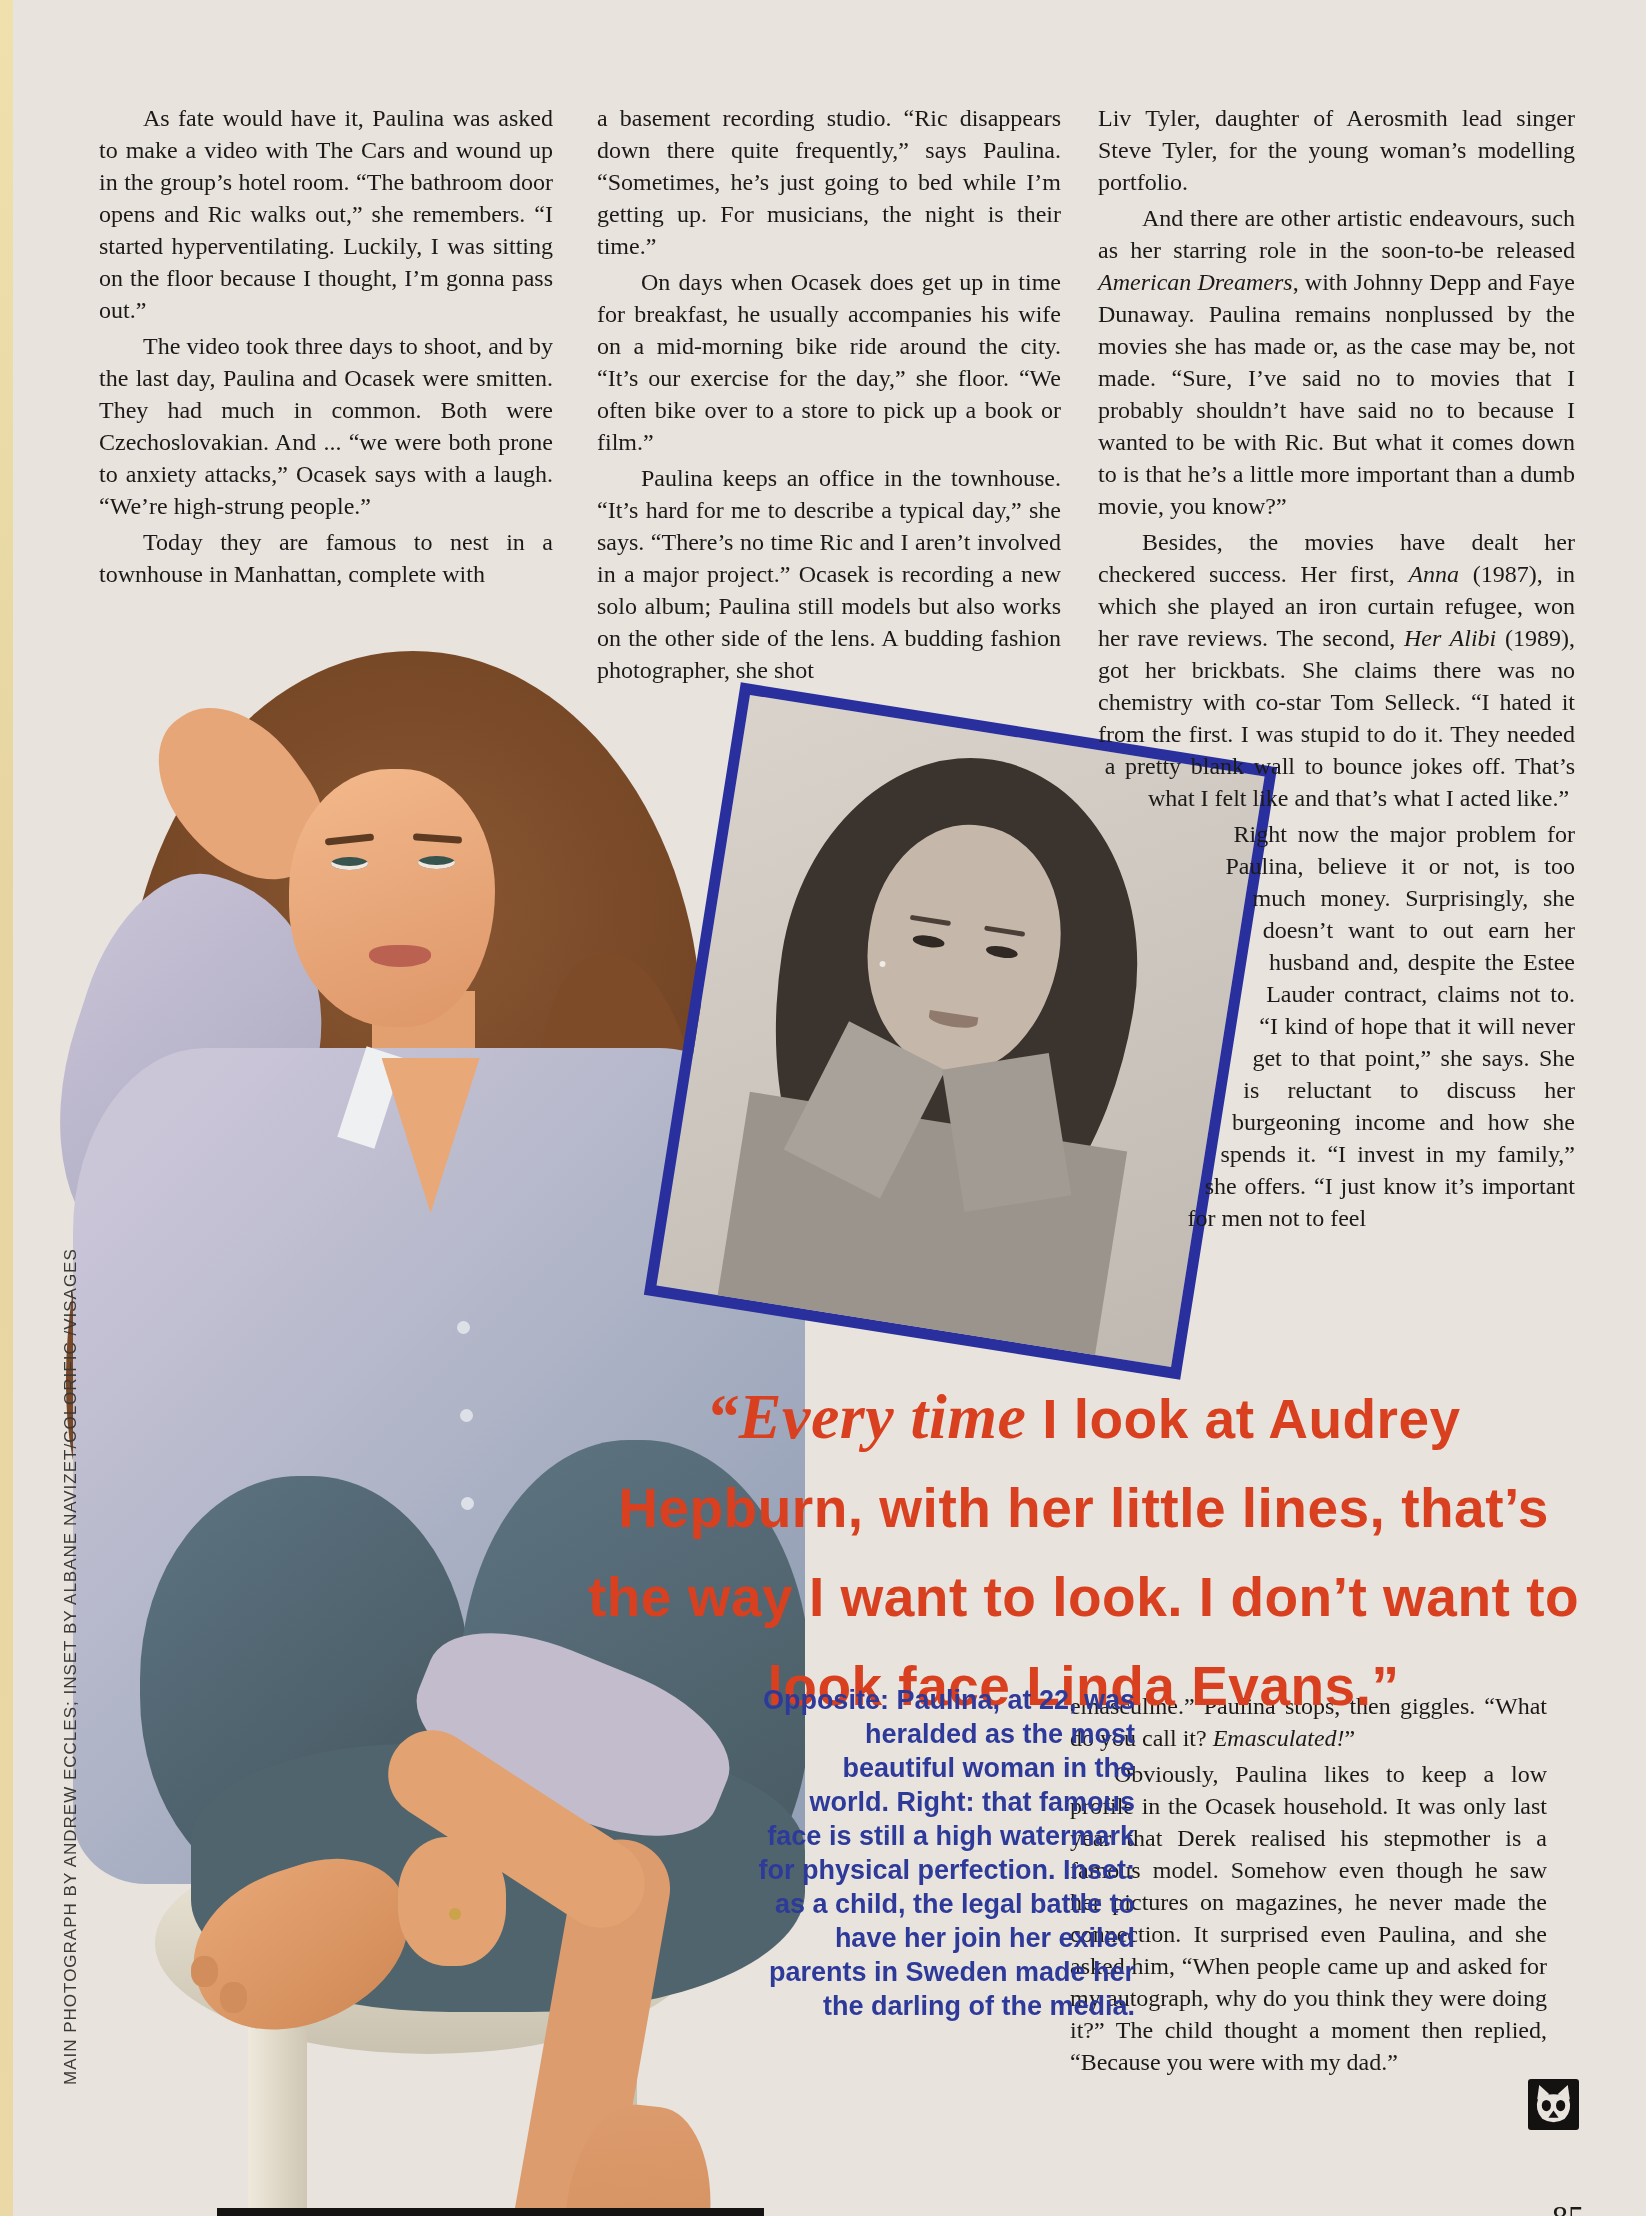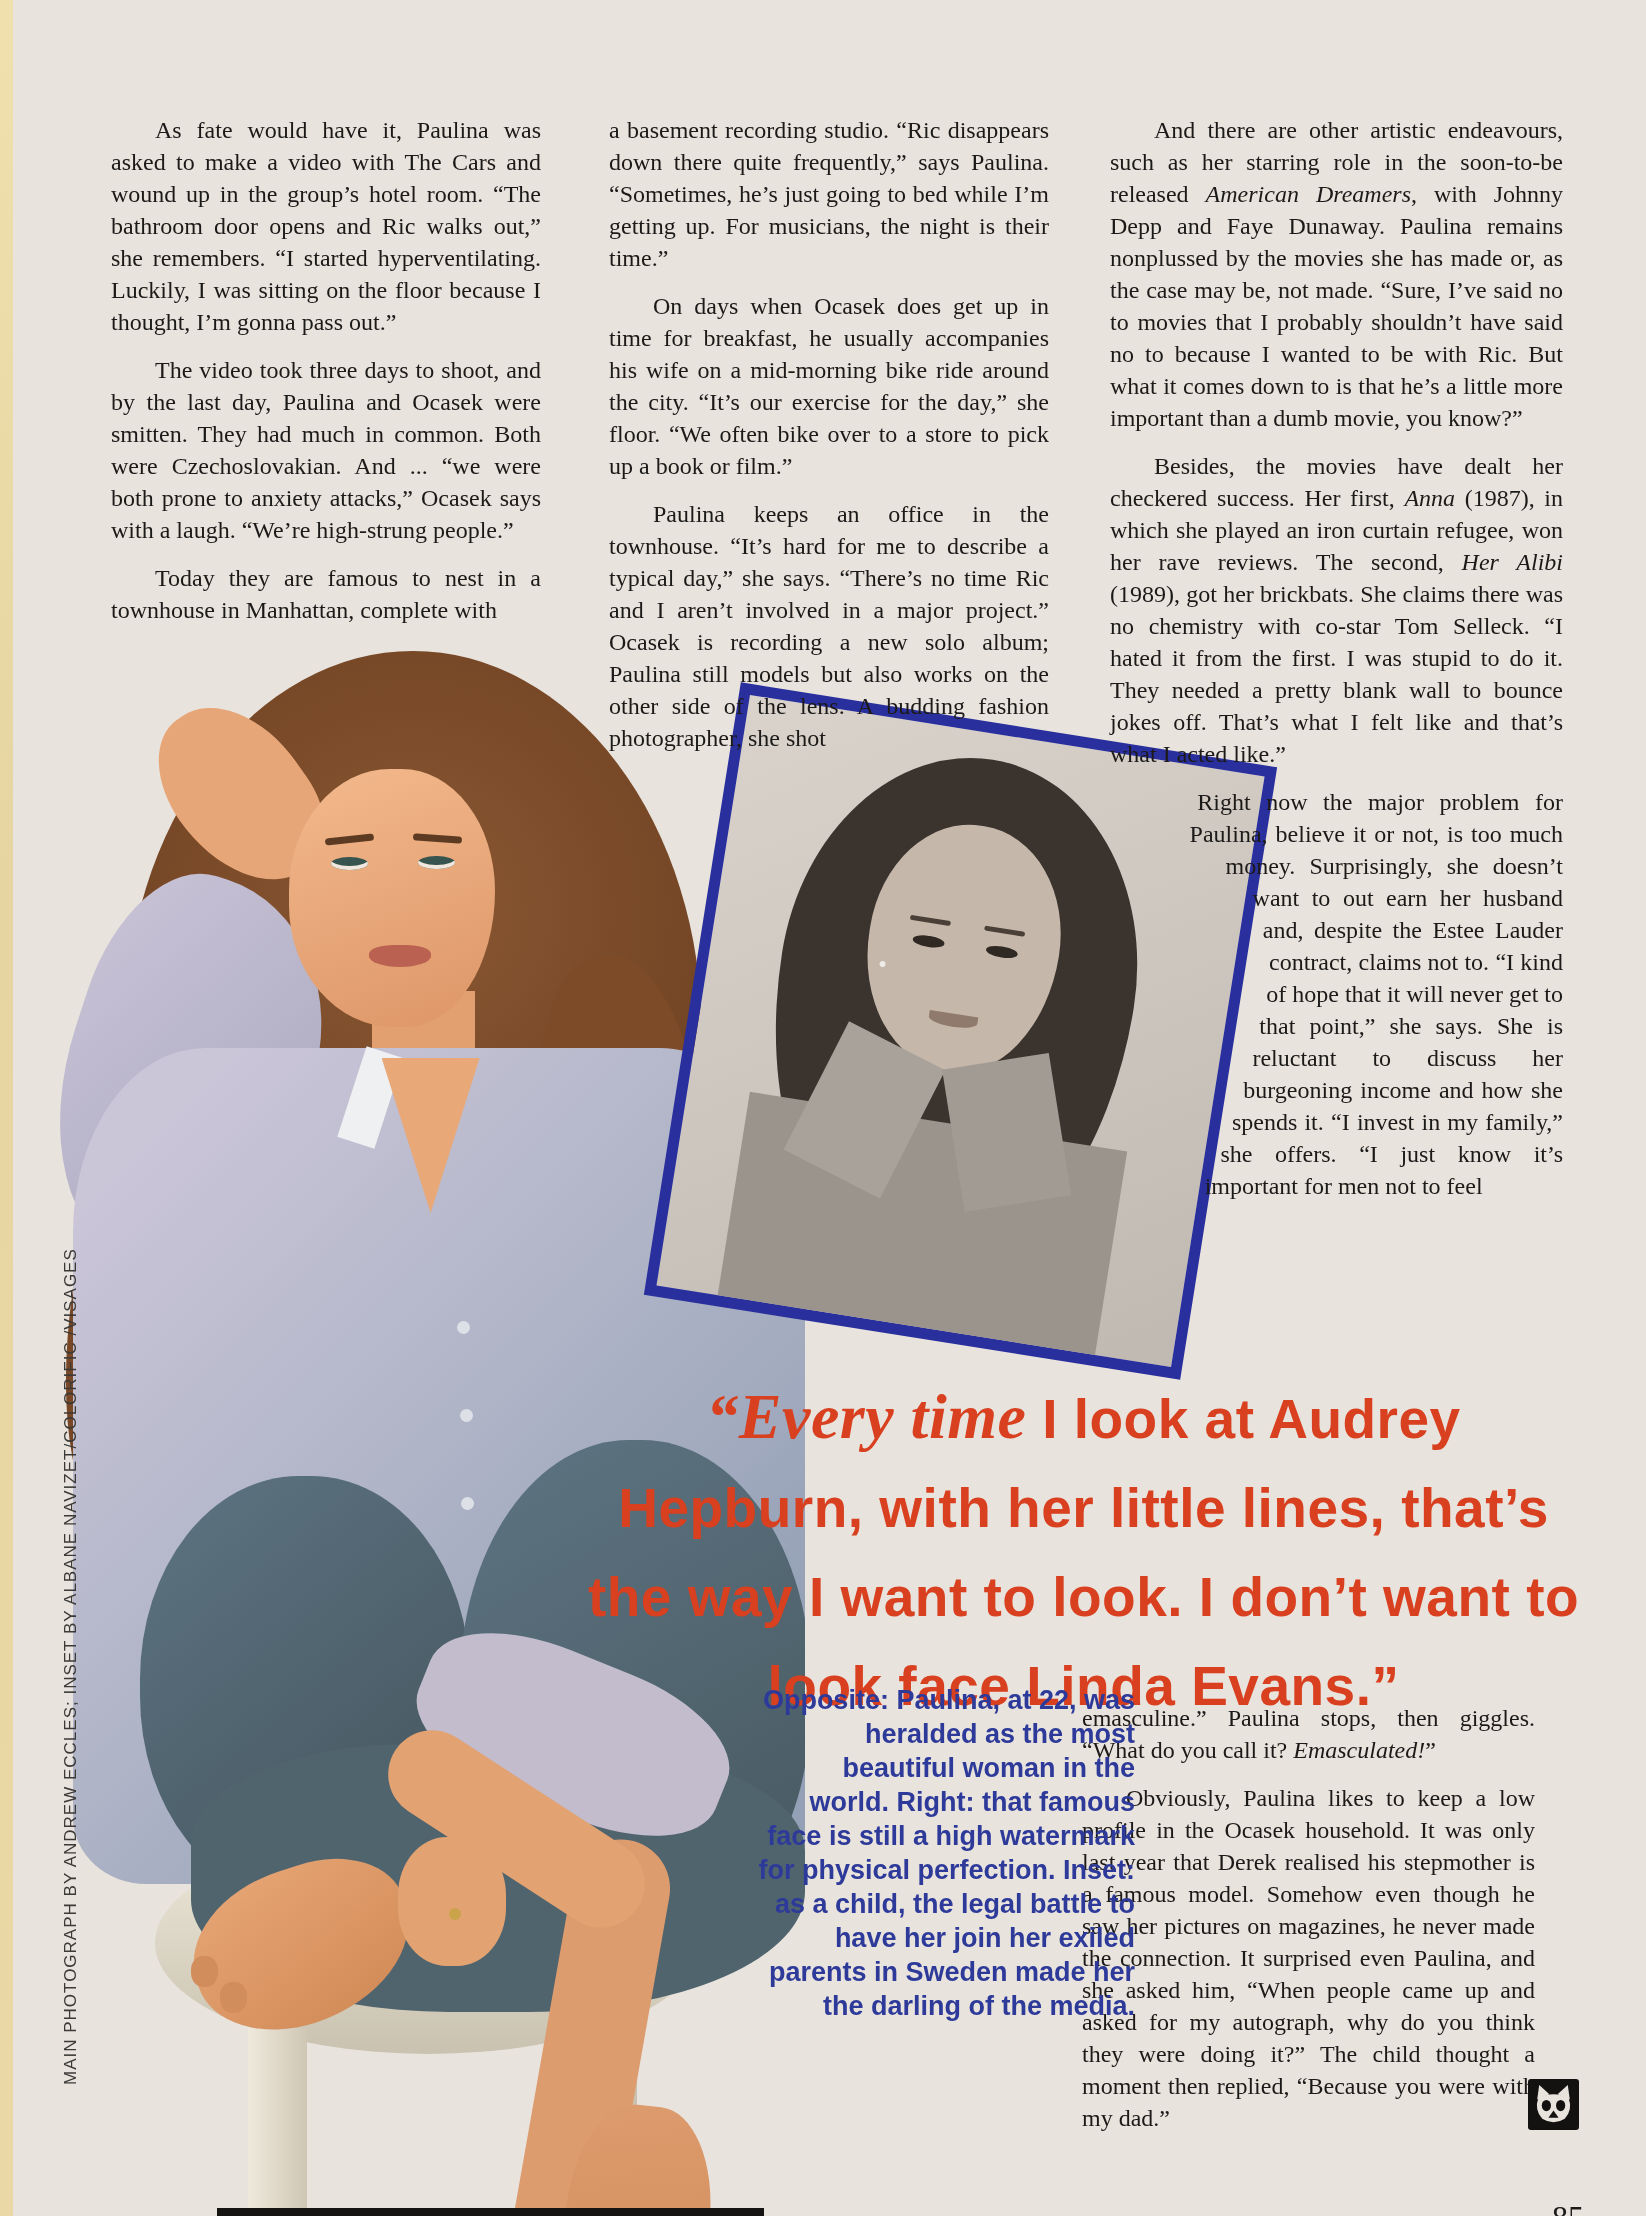--- a/index.html
+++ b/index.html
@@ -2,21 +2,21 @@
 <html style="font-size:8.3px"><head>
 <meta charset="utf-8">
 <style>
   html,body{margin:0;padding:0;}
   body{width:1647px;height:2216px;background:#9a948c;font-family:"Liberation Serif",serif;}
   .page{position:relative;width:1647px;height:2216px;background:#e8e3dd;overflow:hidden;}
   .page-edge{position:absolute;left:0;top:0;width:13.4px;height:100%;
     background:linear-gradient(180deg,#efe0ae,#e6d5a0 40%,#ead9a6);}
   
   .col{position:absolute;font-size:24px;line-height:32px;color:#1c1a18;text-align:justify;z-index:3;}
-  .col p{margin:16px;}
+  .col p{margin:4px;}
   .col p.indent{text-indent:44px;}
   .ital{font-style:italic;}
   #col1{left:95px;top:98px;width:462px;}
   #col2{left:593px;top:98px;width:472px;}
   #col3{left:1094px;top:98px;width:485px;}
   #col4{left:1066px;top:1686px;width:485px;}
   .wrap-spacer{float:left;width:175px;height:1238px;
     shape-outside:polygon(0px 676px,62px 722px,155px 805px,175px 867px,155px 960px,124px 1047px,77px 1135px,0px 1218px);}
   
   .pull-quote{position:absolute;left:578px;top:1372px;width:1011px;z-index:5;
@@ -167,20 +167,21 @@
       <p class="para indent"><span>The video took three days to shoot, and by the last day, Paulina and Ocasek were smitten. They had much in common. Both were Czechoslovakian. And ... “we were both prone to anxiety attacks,” Ocasek says with a laugh. “We’re high-strung people.”</span></p>
       <p class="para indent"><span>Today they are famous to nest in a townhouse in Manhattan, complete with</span></p>
     </div>
   <div id="col2" class="col">
       <p class="para"><span>a basement recording studio. “Ric disappears down there quite frequently,” says Paulina. “Sometimes, he’s just going to bed while I’m getting up. For musicians, the night is their time.”</span></p>
       <p class="para indent"><span>On days when Ocasek does get up in time for breakfast, he usually accompanies his wife on a mid-morning bike ride around the city. “It’s our exercise for the day,” she floor. “We often bike over to a store to pick up a book or film.”</span></p>
       <p class="para indent"><span>Paulina keeps an office in the townhouse. “It’s hard for me to describe a typical day,” she says. “There’s no time Ric and I aren’t involved in a major project.” Ocasek is recording a new solo album; Paulina still models but also works on the other side of the lens. A budding fashion photographer, she shot</span></p>
     </div>
   <div id="col3" class="col">
     <div class="wrap-spacer"></div>
+  <p class="para"><span>Liv Tyler, daughter of Aerosmith lead singer Steve Tyler, for the young woman’s modelling portfolio.</span></p>
       <p class="para indent"><span>And there are other artistic endeavours, such as her starring role in the soon-to-be released </span><span class="ital">American Dreamers</span><span>, with Johnny Depp and Faye Dunaway. Paulina remains nonplussed by the movies she has made or, as the case may be, not made. “Sure, I’ve said no to movies that I probably shouldn’t have said no to because I wanted to be with Ric. But what it comes down to is that he’s a little more important than a dumb movie, you know?”</span></p>
       <p class="para indent"><span>Besides, the movies have dealt her checkered success. Her first, </span><span class="ital">Anna</span><span> (1987), in which she played an iron curtain refugee, won her rave reviews. The second, </span><span class="ital">Her Alibi</span><span> (1989), got her brickbats. She claims there was no chemistry with co-star Tom Selleck. “I hated it from the first. I was stupid to do it. They needed a pretty blank wall to bounce jokes off. That’s what I felt like and that’s what I acted like.”</span></p>
       <p class="para indent"><span>Right now the major problem for Paulina, believe it or not, is too much money. Surprisingly, she doesn’t want to out earn her husband and, despite the Estee Lauder contract, claims not to. “I kind of hope that it will never get to that point,” she says. She is reluctant to discuss her burgeoning income and how she spends it. “I invest in my family,” she offers. “I just know it’s important for men not to feel</span></p>
     </div>
   <div id="col4" class="col">
       <p class="para"><span>emasculine.” Paulina stops, then giggles. “What do you call it? </span><span class="ital">Emasculated!</span><span>”</span></p>
       <p class="para indent"><span>Obviously, Paulina likes to keep a low profile in the Ocasek household. It was only last year that Derek realised his stepmother is a famous model. Somehow even though he saw her pictures on magazines, he never made the connection. It surprised even Paulina, and she asked him, “When people came up and asked for my autograph, why do you think they were doing it?” The child thought a moment then replied, “Because you were with my dad.”</span></p>
     </div>
 
   <div class="pull-quote" style="color: rgb(216, 64, 31);"><span class="lead">“Every time</span><span> I look at Audrey Hepburn, with her little lines, that’s the way I want to look. I don’t want to look face Linda Evans.”</span></div>

